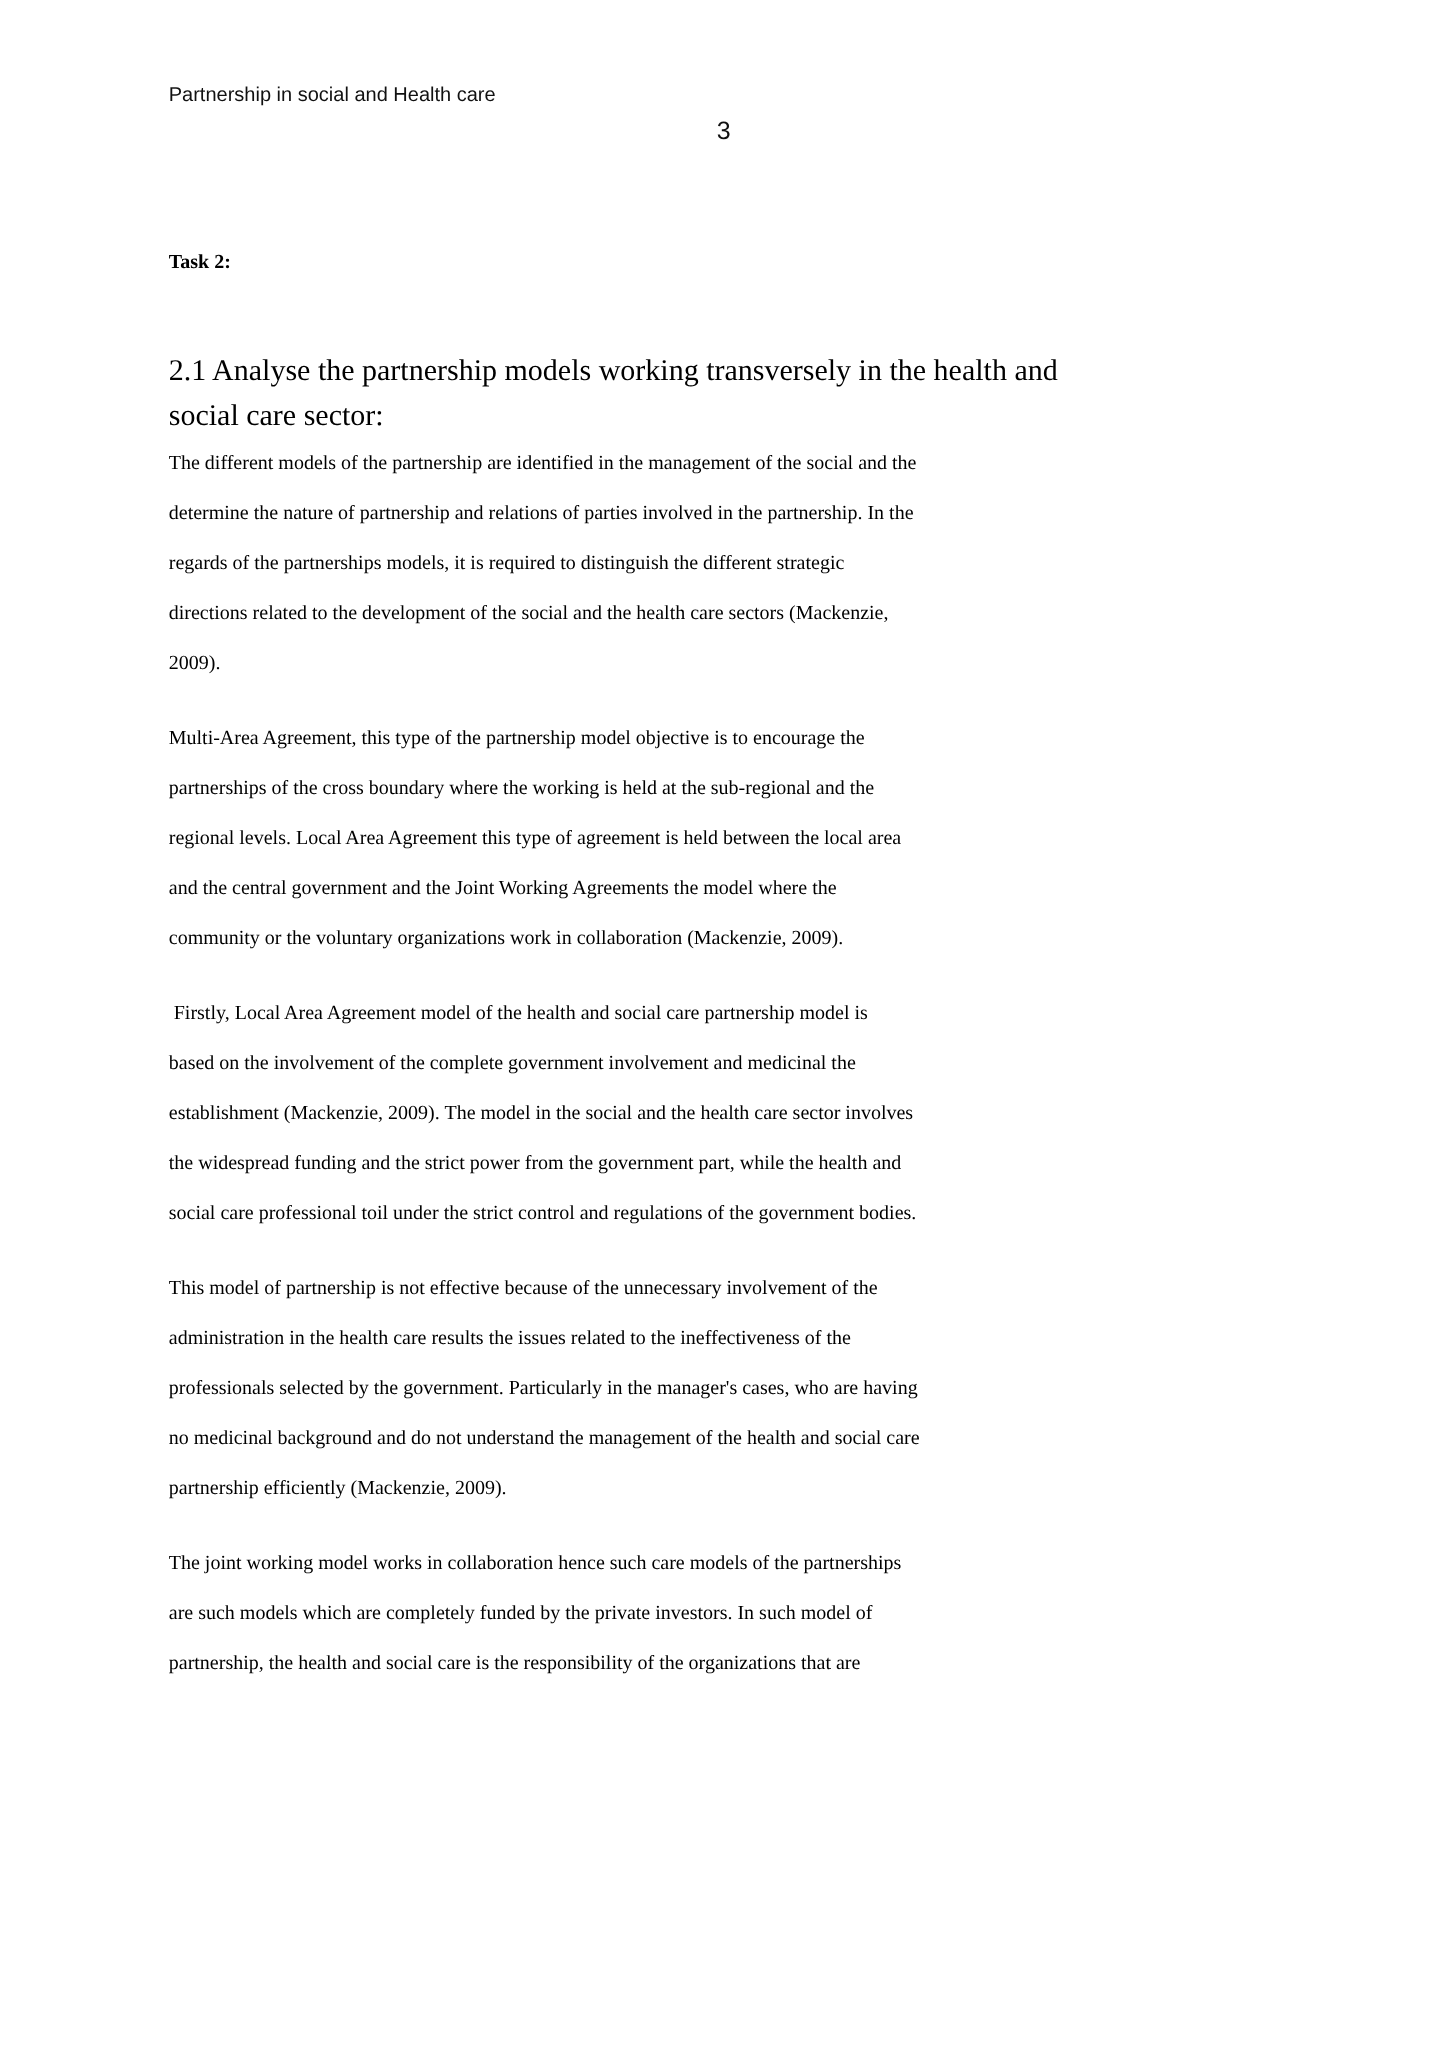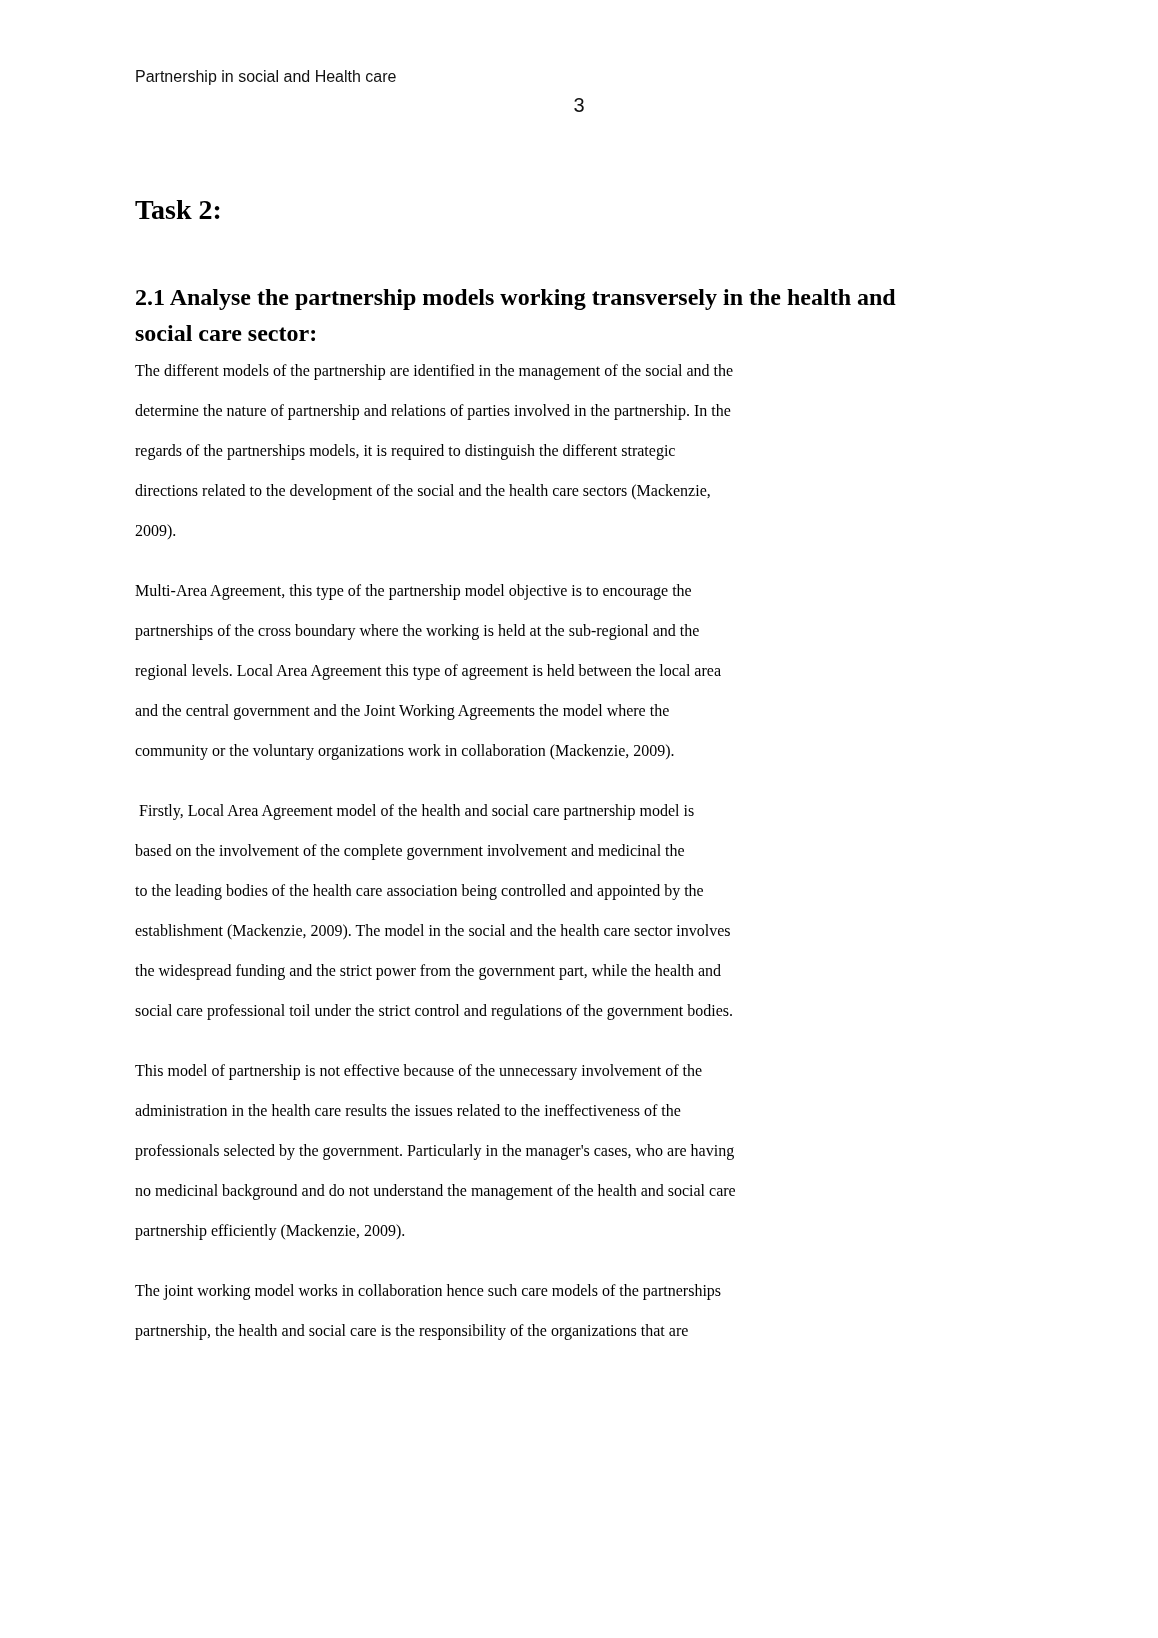--- a/index.html
+++ b/index.html
@@ -31,29 +31,29 @@
   .page-number {
     font-family: "Liberation Sans", sans-serif;
     font-size: 20px;
     line-height: 24px;
     margin-top: 5px;
     text-align: center;
     color: #111111;
   }
   .task-heading {
     margin: 75px 0 0 0;
-    font-size: 28px;
+    font-size: 16px;
     font-weight: bold;
     line-height: 36px;
     white-space: pre;
   }
   .section-heading {
     margin: 51px 0 0 0;
     font-size: 24px;
-    font-weight: bold;
+    font-weight: normal;
   }
   .section-heading .hline {
     font-size: 24px;
     line-height: 36px;
     white-space: pre;
   }
   .para {
     margin: 0 0 20px 0;
   }
   .para .line {
@@ -90,32 +90,32 @@
     <div class="line">Multi-Area Agreement, this type of the partnership model objective is to encourage the</div>
     <div class="line">partnerships of the cross boundary where the working is held at the sub-regional and the</div>
     <div class="line">regional levels. Local Area Agreement this type of agreement is held between the local area</div>
     <div class="line">and the central government and the Joint Working Agreements the model where the</div>
     <div class="line">community or the voluntary organizations work in collaboration (Mackenzie, 2009).</div>
   </div>
 
   <div class="para">
     <div class="line"> Firstly, Local Area Agreement model of the health and social care partnership model is</div>
     <div class="line">based on the involvement of the complete government involvement and medicinal the</div>
-    <div class="line">to the leading bodies of the health care association being controlled and appointed by the</div>
     <div class="line">establishment (Mackenzie, 2009). The model in the social and the health care sector involves</div>
     <div class="line">the widespread funding and the strict power from the government part, while the health and</div>
     <div class="line">social care professional toil under the strict control and regulations of the government bodies.</div>
   </div>
 
   <div class="para">
     <div class="line">This model of partnership is not effective because of the unnecessary involvement of the</div>
     <div class="line">administration in the health care results the issues related to the ineffectiveness of the</div>
     <div class="line">professionals selected by the government. Particularly in the manager's cases, who are having</div>
     <div class="line">no medicinal background and do not understand the management of the health and social care</div>
     <div class="line">partnership efficiently (Mackenzie, 2009).</div>
   </div>
 
   <div class="para">
     <div class="line">The joint working model works in collaboration hence such care models of the partnerships</div>
+    <div class="line">are such models which are completely funded by the private investors. In such model of</div>
     <div class="line">partnership, the health and social care is the responsibility of the organizations that are</div>
   </div>
 
 </div>
 
 </body></html>

